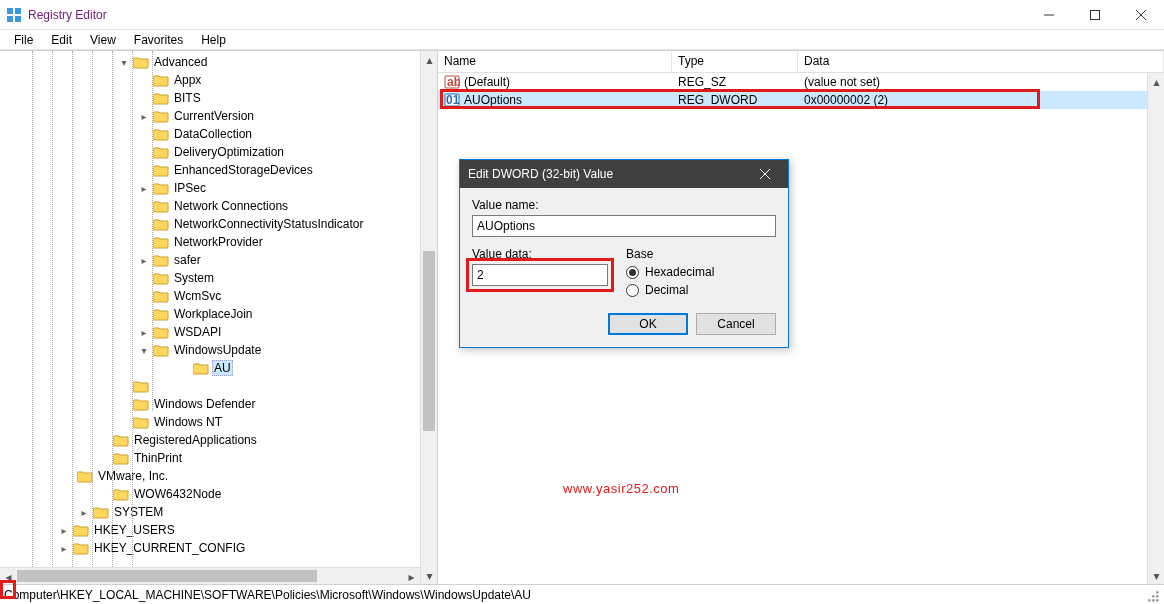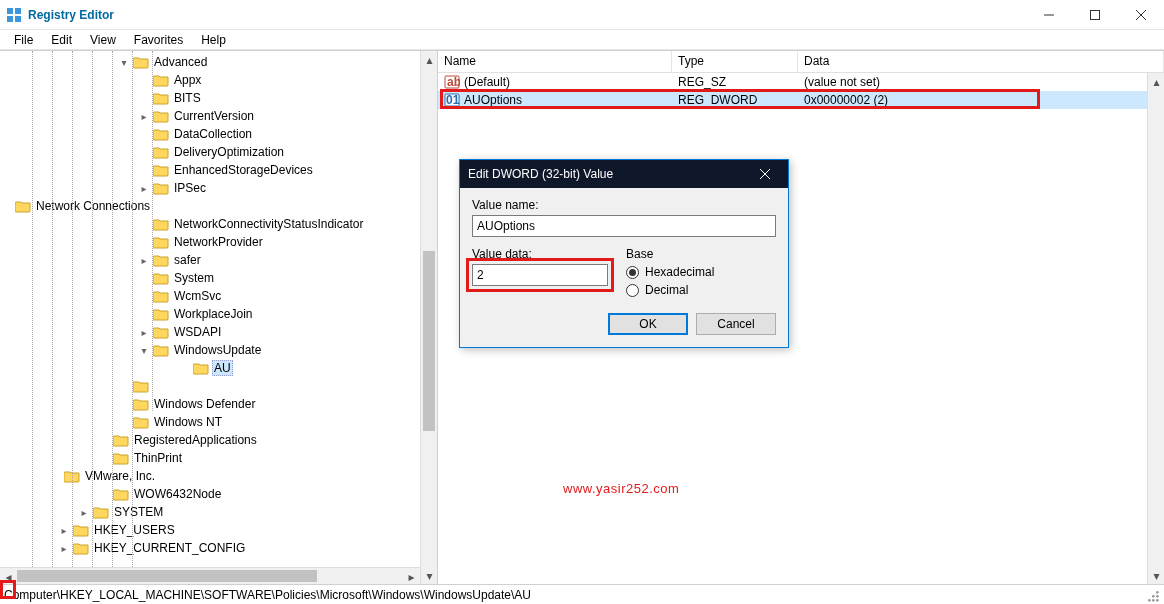--- a/index.html
+++ b/index.html
@@ -1,21 +1,21 @@
 <!DOCTYPE html>
 <html><head>
 <meta charset="utf-8">
 <style>
 * { box-sizing: border-box; margin: 0; padding: 0; font-family: "Segoe UI", Tahoma, sans-serif; font-size: 12px; }
 body { background: #fff; width: 1164px; height: 604px; overflow: hidden; position: relative; }
 
 
 .titlebar { height: 30px; display: flex; align-items: center; padding-left: 6px; border-bottom: 1px solid #e5e5e5; }
 .titlebar .app-icon { width: 16px; height: 16px; margin-right: 6px; }
-.titlebar .title { flex: 1; color: #0369a1; font-weight: bold; }
+.titlebar .title { flex: 1; color: #701a75; }
 .win-controls { display: flex; }
 .win-btn { width: 46px; height: 30px; display: flex; align-items: center; justify-content: center; color: #333; }
 .win-btn svg { width: 10px; height: 10px; }
 
 
 .menubar { height: 20px; display: flex; align-items: center; padding-left: 6px; gap: 2px; border-bottom: 1px solid #e5e5e5; }
 .menu-item { padding: 2px 8px; }
 
 
 .main { display: flex; height: 534px; border-top: 1px solid #d0d0d0; }
@@ -54,21 +54,21 @@
 .list-row .cell-name { width: 234px; }
 .list-row .cell-type { width: 126px; }
 .list-row .cell-data { flex: 1; }
 .list-row.sel { background: #cce8ff; }
 .val-icon { width: 16px; height: 16px; display:inline-flex; align-items:center; justify-content:center; }
 
 .red-box { border: 3px solid #e21a1a; position: absolute; pointer-events: none; }
 
 
 .dialog { position: absolute; left: 461px; top: 160px; width: 330px; background: #f0f0f0; border: 1px solid #0078d7; box-shadow: 2px 2px 8px rgba(0,0,0,0.25); }
-.dialog-title { background: #0f172a; color: #fff; height: 28px; display: flex; align-items: center; padding: 0 8px; font-size: 12px; }
+.dialog-title { background: #404040; color: #fff; height: 28px; display: flex; align-items: center; padding: 0 8px; font-size: 12px; }
 .dialog-title .dt { flex: 1; }
 .dialog-close { width: 30px; height: 28px; display:flex; align-items:center; justify-content:center; color:#fff; }
 .dialog-body { padding: 10px 12px 12px; }
 .dlg-label { margin-bottom: 3px; }
 .dlg-input { width: 100%; border: 1px solid #7a7a7a; padding: 3px 4px; background: #fff; font-size: 12px; }
 .dlg-input.readonly { background:#fff; }
 .dlg-row2 { display: flex; gap: 18px; margin-top: 10px; }
 .dlg-col-left { width: 136px; }
 .dlg-col-right { flex: 1; }
 .dlg-fieldset { }
@@ -209,21 +209,21 @@
           </div>
           <div class="tree-row" style="padding-left:138px">
             <span class="toggle">▸</span>
             <span class="folder">
               <svg viewBox="0 0 16 14">
                 <path d="M1 3h5l1 1h8v8a1 1 0 0 1-1 1H1a1 1 0 0 1-1-1V4a1 1 0 0 1 1-1z" fill="#ffd75e" stroke="#caa32c"></path>
               </svg>
             </span>
             <span class="lbl">IPSec</span>
           </div>
-          <div class="tree-row" style="">
+          <div class="tree-row" style="padding-left:138px">
             <span class="toggle"></span>
             <span class="folder">
               <svg viewBox="0 0 16 14">
                 <path d="M1 3h5l1 1h8v8a1 1 0 0 1-1 1H1a1 1 0 0 1-1-1V4a1 1 0 0 1 1-1z" fill="#ffd75e" stroke="#caa32c"></path>
               </svg>
             </span>
             <span class="lbl">Network Connections</span>
           </div>
           <div class="tree-row" style="padding-left:138px">
             <span class="toggle"></span>
@@ -348,21 +348,21 @@
           </div>
           <div class="tree-row" style="padding-left:98px">
             <span class="toggle"></span>
             <span class="folder">
               <svg viewBox="0 0 16 14">
                 <path d="M1 3h5l1 1h8v8a1 1 0 0 1-1 1H1a1 1 0 0 1-1-1V4a1 1 0 0 1 1-1z" fill="#ffd75e" stroke="#caa32c"></path>
               </svg>
             </span>
             <span class="lbl">ThinPrint</span>
           </div>
-          <div class="tree-row" style="padding-left:49px">
+          <div class="tree-row" style="padding-left:62px">
             <span class="toggle"></span>
             <span class="folder">
               <svg viewBox="0 0 16 14">
                 <path d="M1 3h5l1 1h8v8a1 1 0 0 1-1 1H1a1 1 0 0 1-1-1V4a1 1 0 0 1 1-1z" fill="#ffd75e" stroke="#caa32c"></path>
               </svg>
             </span>
             <span class="lbl">VMware, Inc.</span>
           </div>
           <div class="tree-row" style="padding-left:98px">
             <span class="toggle"></span>

